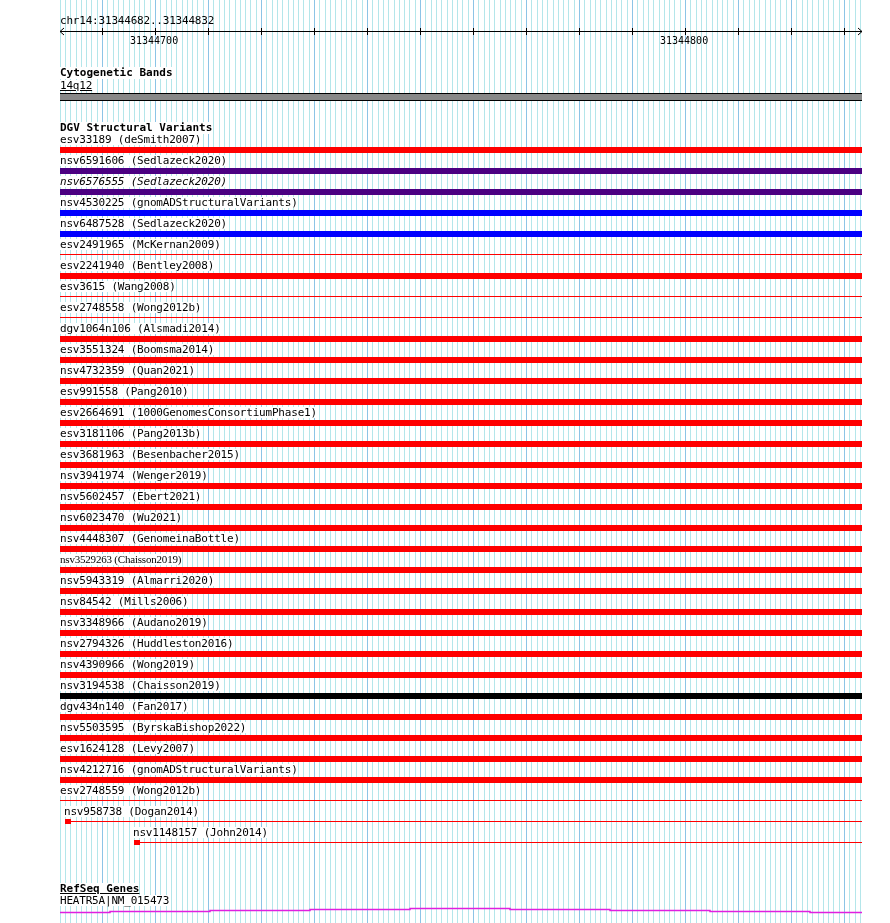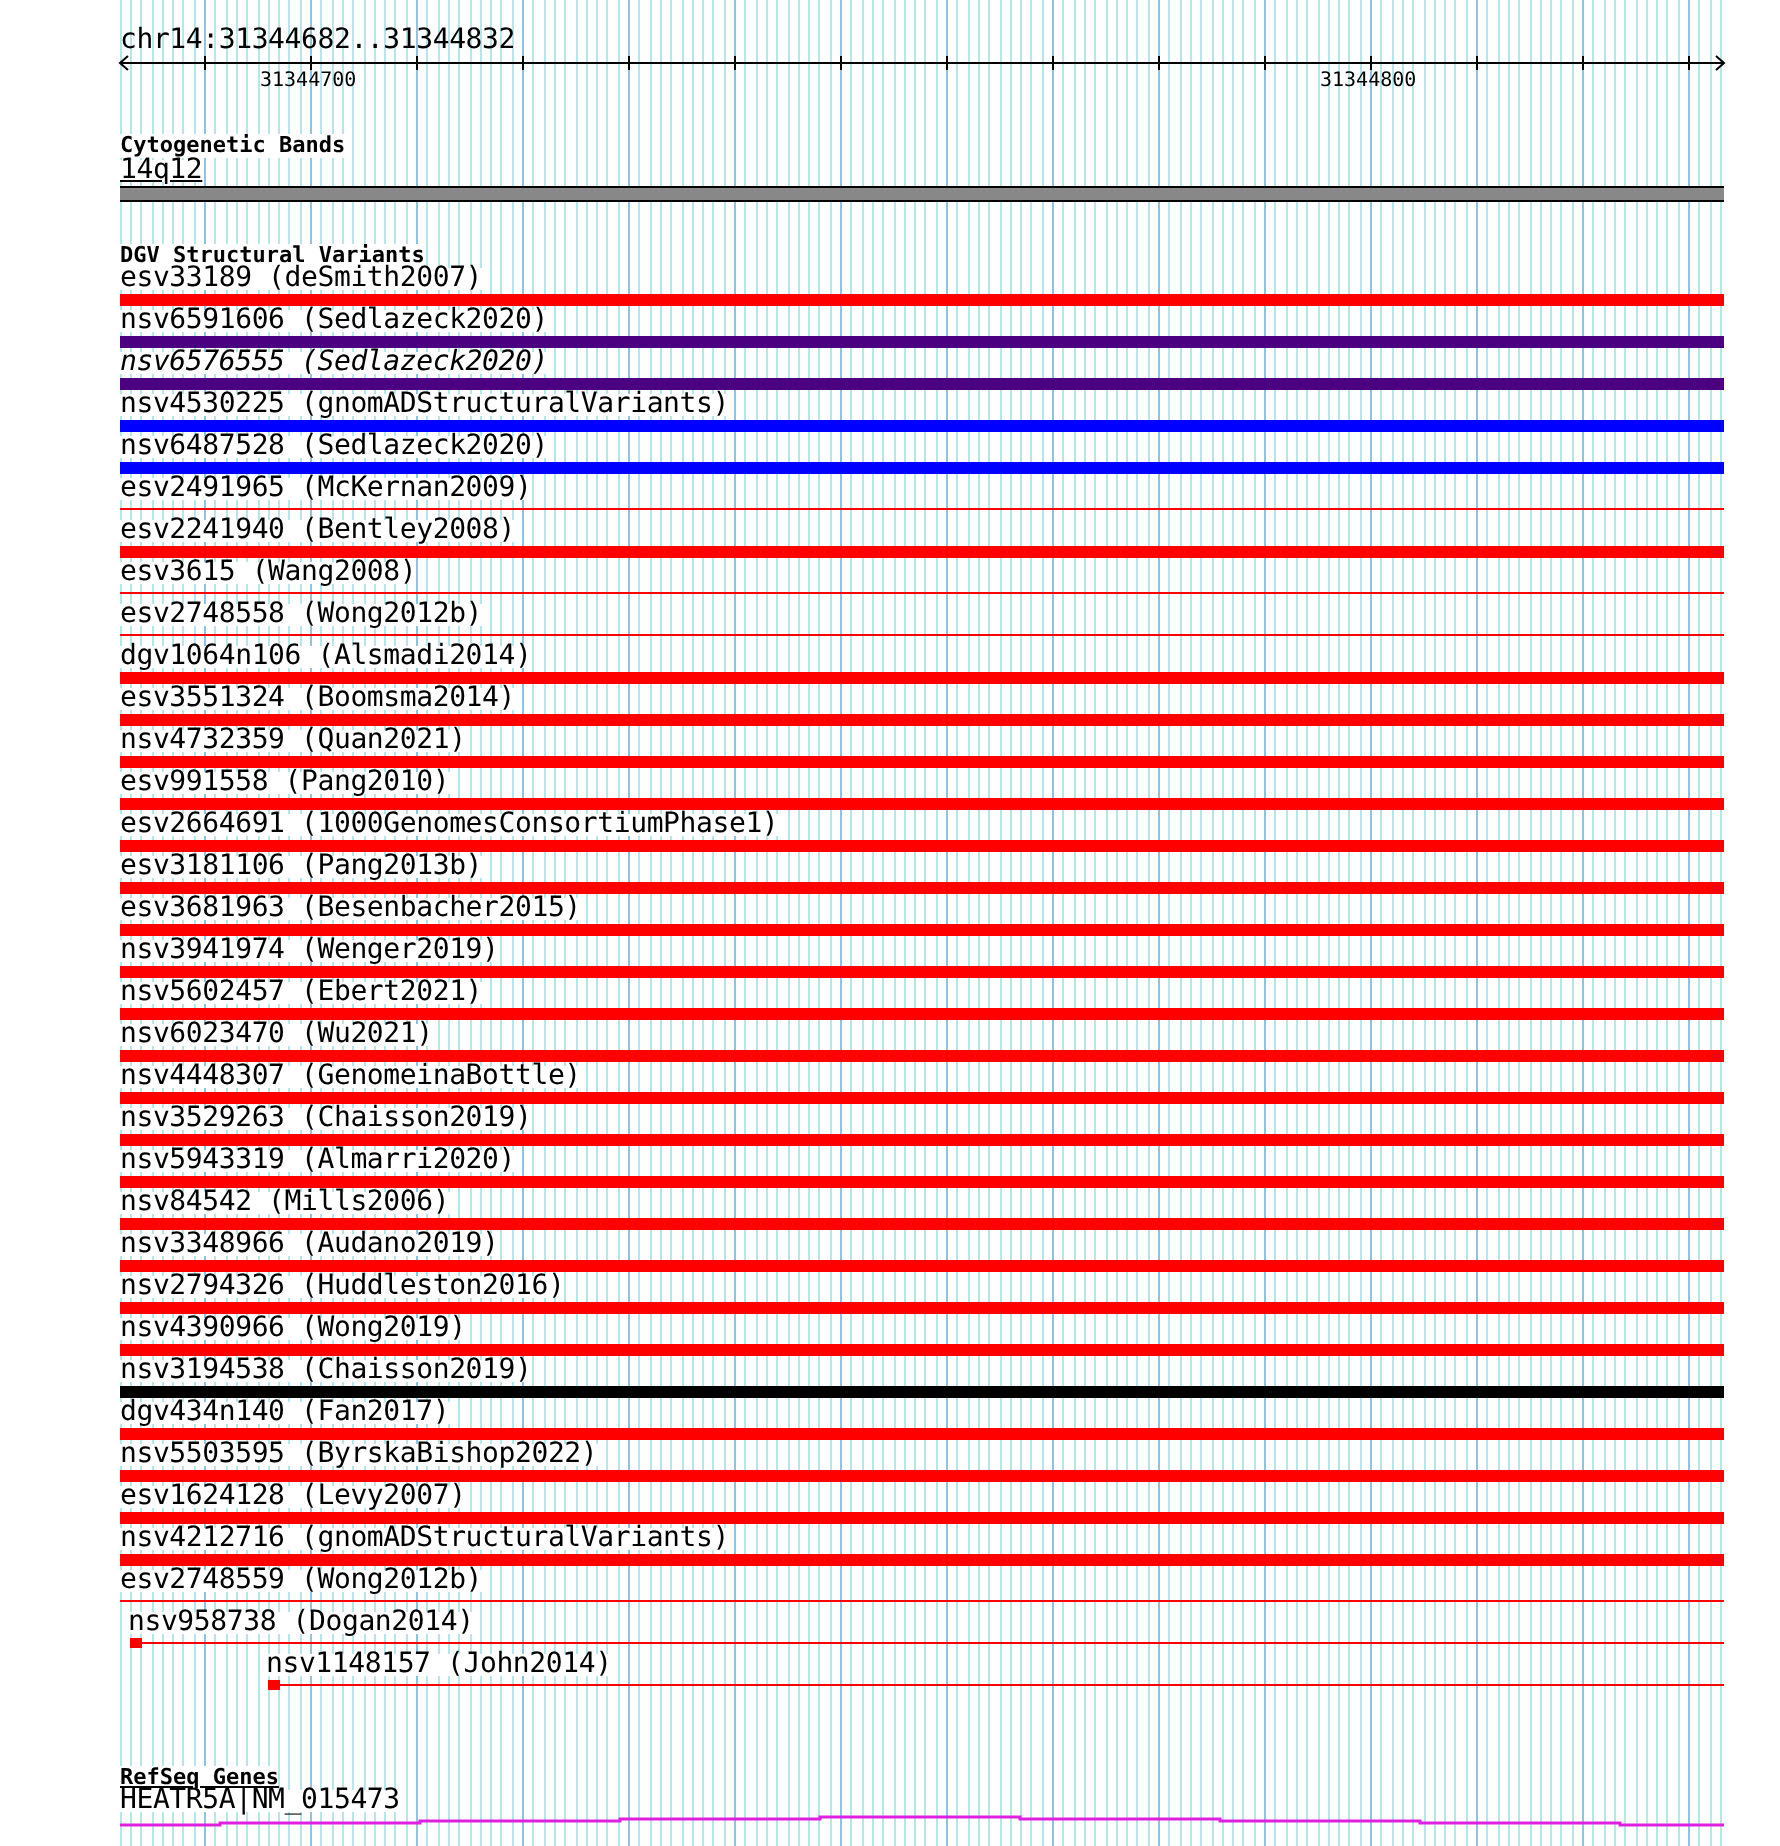--- a/index.html
+++ b/index.html
@@ -1,20 +1,20 @@
 <!DOCTYPE html>
 <html><head>
 <meta charset="utf-8">
 <style>
   html, body { margin: 0; padding: 0; background: #ffffff; }
   body { width: 890px; height: 923px; position: relative; overflow: hidden;
          font-family: "DejaVu Sans Mono", "Liberation Mono", monospace; }
   #grid { position: absolute; left: 0; top: 0; width: 890px; height: 923px; }
   .abs { position: absolute; }
-  .lbl { position: absolute; font-size: 14px; line-height: 11px; color: #000;
+  .lbl { position: absolute; font-size: 11px; line-height: 11px; color: #000;
          background: #ffffff; white-space: pre; letter-spacing: -0.2px; }
   .ttl { position: absolute; font-size: 11px; line-height: 12px; font-weight: bold; color: #000;
          background: #ffffff; white-space: pre; }
   .tick-label { position: absolute; font-size: 10px; line-height: 11px; color: #000; white-space: pre; }
   .bar { position: absolute; height: 6px; }
   .thin { position: absolute; height: 1px; }
   .sq { position: absolute; width: 6px; height: 5px; }
 </style>
 </head>
 <body>
@@ -280,21 +280,21 @@
     </div>
     <div>
       <div class="lbl" style="left: 60px; top: 512px;">nsv6023470 (Wu2021)</div>
       <div class="bar" style="left: 60px; width: 802px; top: 525px; background: rgb(255, 0, 0);"></div>
     </div>
     <div>
       <div class="lbl" style="left: 60px; top: 533px;">nsv4448307 (GenomeinaBottle)</div>
       <div class="bar" style="left: 60px; width: 802px; top: 546px; background: rgb(255, 0, 0);"></div>
     </div>
     <div>
-      <div class="lbl" style="left: 60px; top: 554px;">nsv3529263 (Chaisson2019)</div>
+      <div class="lbl" style="left: 60px; top: 554px; font-family: Liberation Serif, serif;">nsv3529263 (Chaisson2019)</div>
       <div class="bar" style="left: 60px; width: 802px; top: 567px; background: rgb(255, 0, 0);"></div>
     </div>
     <div>
       <div class="lbl" style="left: 60px; top: 575px;">nsv5943319 (Almarri2020)</div>
       <div class="bar" style="left: 60px; width: 802px; top: 588px; background: rgb(255, 0, 0);"></div>
     </div>
     <div>
       <div class="lbl" style="left: 60px; top: 596px;">nsv84542 (Mills2006)</div>
       <div class="bar" style="left: 60px; width: 802px; top: 609px; background: rgb(255, 0, 0);"></div>
     </div>

